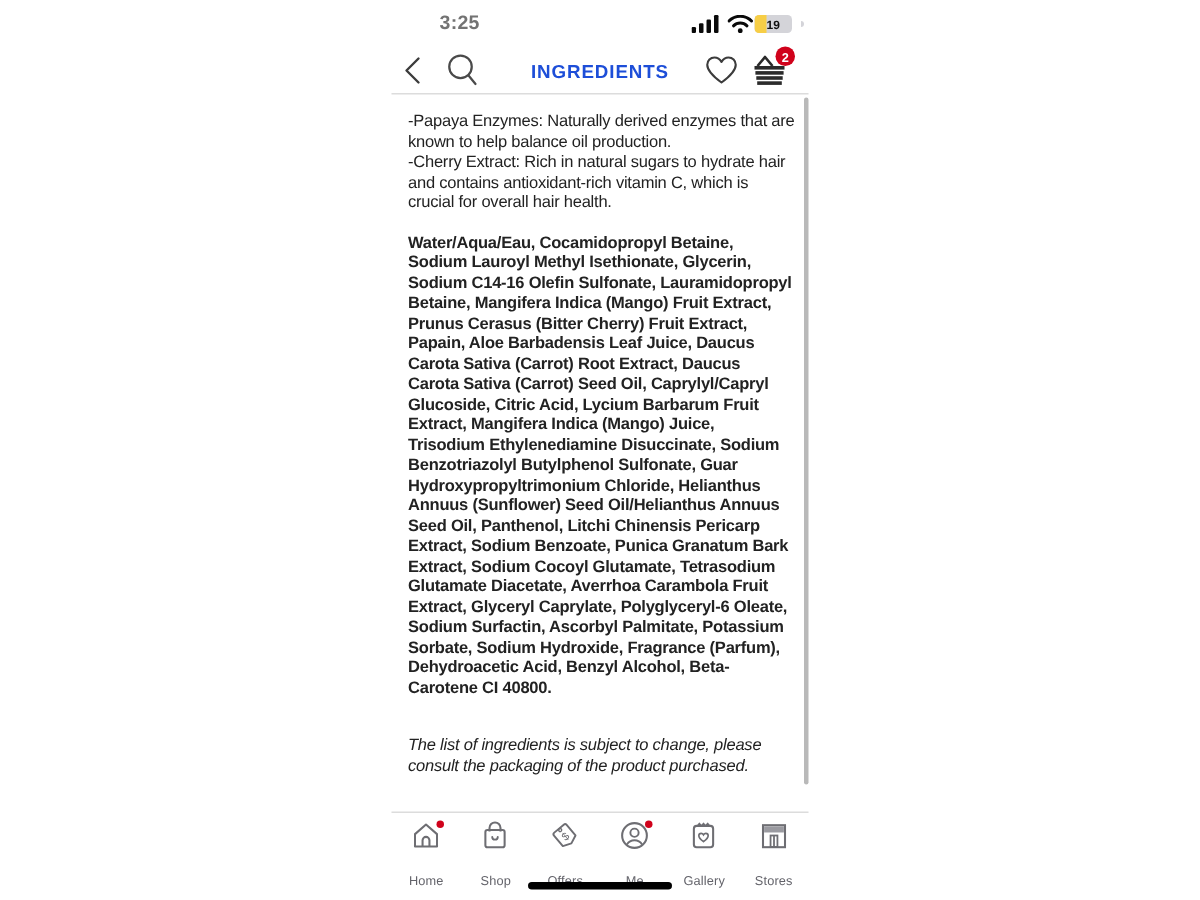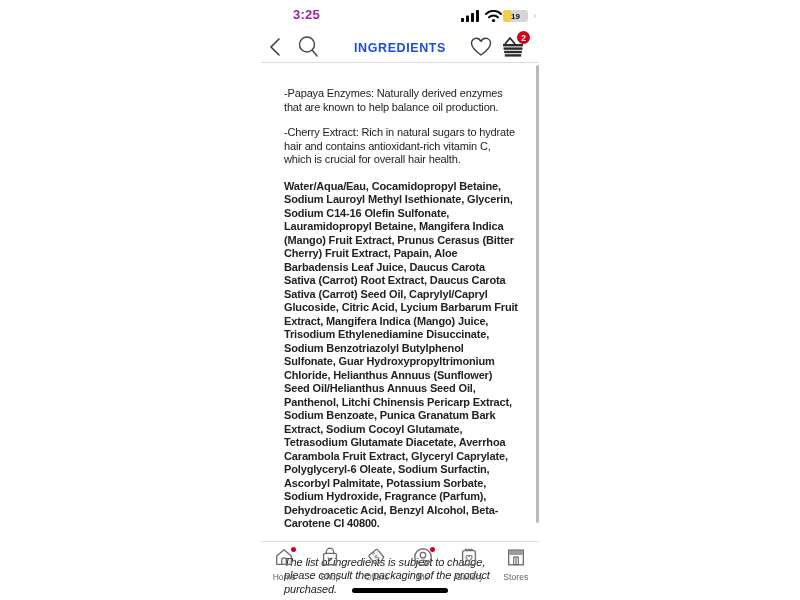--- a/index.html
+++ b/index.html
@@ -5,52 +5,52 @@
   html,body{margin:0;padding:0;}
   body{
     width:800px;height:600px;background:#ffffff;position:relative;overflow:hidden;
     font-family:"Liberation Sans","DejaVu Sans",sans-serif;
     -webkit-font-smoothing:antialiased;
   }
   .phone{position:absolute;left:261px;top:0;width:278px;height:600px;background:#fff;}
 
   
   .statusbar{position:absolute;top:0;left:0;width:100%;height:30px;}
-  .time{position:absolute;left:32px;top:7px;font-size:13px;font-weight:bold;color:#a21caf;letter-spacing:.2px;}
+  .time{position:absolute;left:32px;top:7px;font-size:13px;font-weight:bold;color:#737373;letter-spacing:.2px;}
   .sig{position:absolute;left:200px;top:10px;}
   .wifi{position:absolute;left:224px;top:10px;}
   .battery{position:absolute;left:242px;top:10px;width:25px;height:12px;border-radius:3px;background:#d4d4d9;overflow:hidden;}
   .battery .fill{position:absolute;left:0;top:0;bottom:0;width:8px;background:#f7ce46;}
   .battery .pct{position:absolute;left:0;top:0;width:100%;height:100%;display:flex;align-items:center;justify-content:center;
     font-size:8px;font-weight:bold;color:#111;}
   .batcap{position:absolute;left:273px;top:14px;width:2px;height:4px;background:#d4d4d9;border-radius:0 2px 2px 0;}
 
   
   .header{position:absolute;top:30px;left:0;width:100%;height:32px;}
   .hicon{position:absolute;cursor:pointer;}
   .title{position:absolute;left:0;top:11px;width:100%;text-align:center;
     font-size:12.5px;font-weight:bold;color:#1d4ed8;letter-spacing:.6px;}
   .badge{position:absolute;left:256px;top:1px;min-width:13px;height:13px;border-radius:7px;background:#d0021b;
     color:#fff;font-size:8.5px;font-weight:bold;display:flex;align-items:center;justify-content:center;padding:0 2px;box-sizing:border-box;}
   .hdivider{position:absolute;top:62px;left:0;width:100%;height:1px;background:#dcdcdc;}
 
   
   .content{position:absolute;top:63px;left:0;width:278px;box-sizing:border-box;padding:12px 9px 0 11px;
     color:#222;font-size:11px;line-height:13.5px;letter-spacing:-0.15px;}
-  .content p{margin:12px;}
+  .content p{margin:0;}
   .ingredients{margin-top:13px !important;font-weight:bold;}
   .disclaimer{margin-top:25px !important;font-style:italic;}
   .scrollbar{position:absolute;left:275px;top:65px;width:2.5px;height:458px;background:#b9b9b9;border-radius:2px;}
 
   
   .tabdivider{position:absolute;top:541px;left:0;width:100%;height:1px;background:#dcdcdc;}
   .tabbar{position:absolute;top:542px;left:0;width:100%;height:44px;display:flex;}
   .tab{flex:1;display:flex;flex-direction:column;align-items:center;justify-content:flex-start;padding-top:4px;position:relative;cursor:pointer;}
   .tab .ticon{position:relative;width:24px;height:22px;display:flex;align-items:center;justify-content:center;}
-  .tab .tlabel{font-size:8.5px;color:#63636a;margin-top:4px;letter-spacing:.1px;}
+  .tab .tlabel{font-size:8.5px;color:#63636a;margin-top:14px;letter-spacing:.1px;}
   .dot{position:absolute;width:5px;height:5px;border-radius:50%;background:#d0021b;top:1px;right:0;}
 
   .homebar{position:absolute;left:91px;top:588px;width:96px;height:5px;border-radius:3px;background:#000;}
 </style>
 </head>
 <body>
 
 <div class="phone">
 
   <div class="statusbar">

